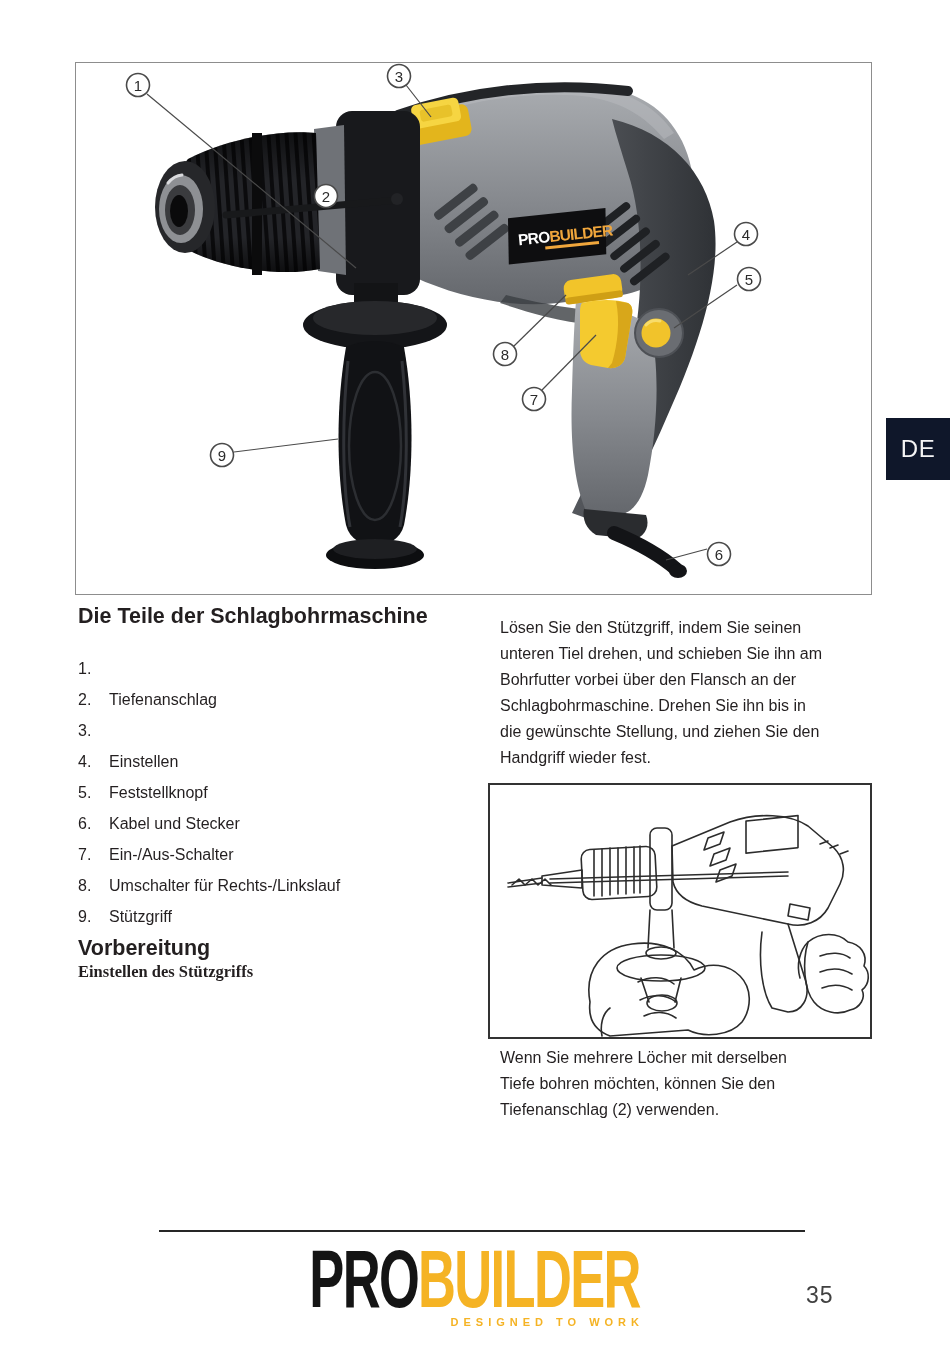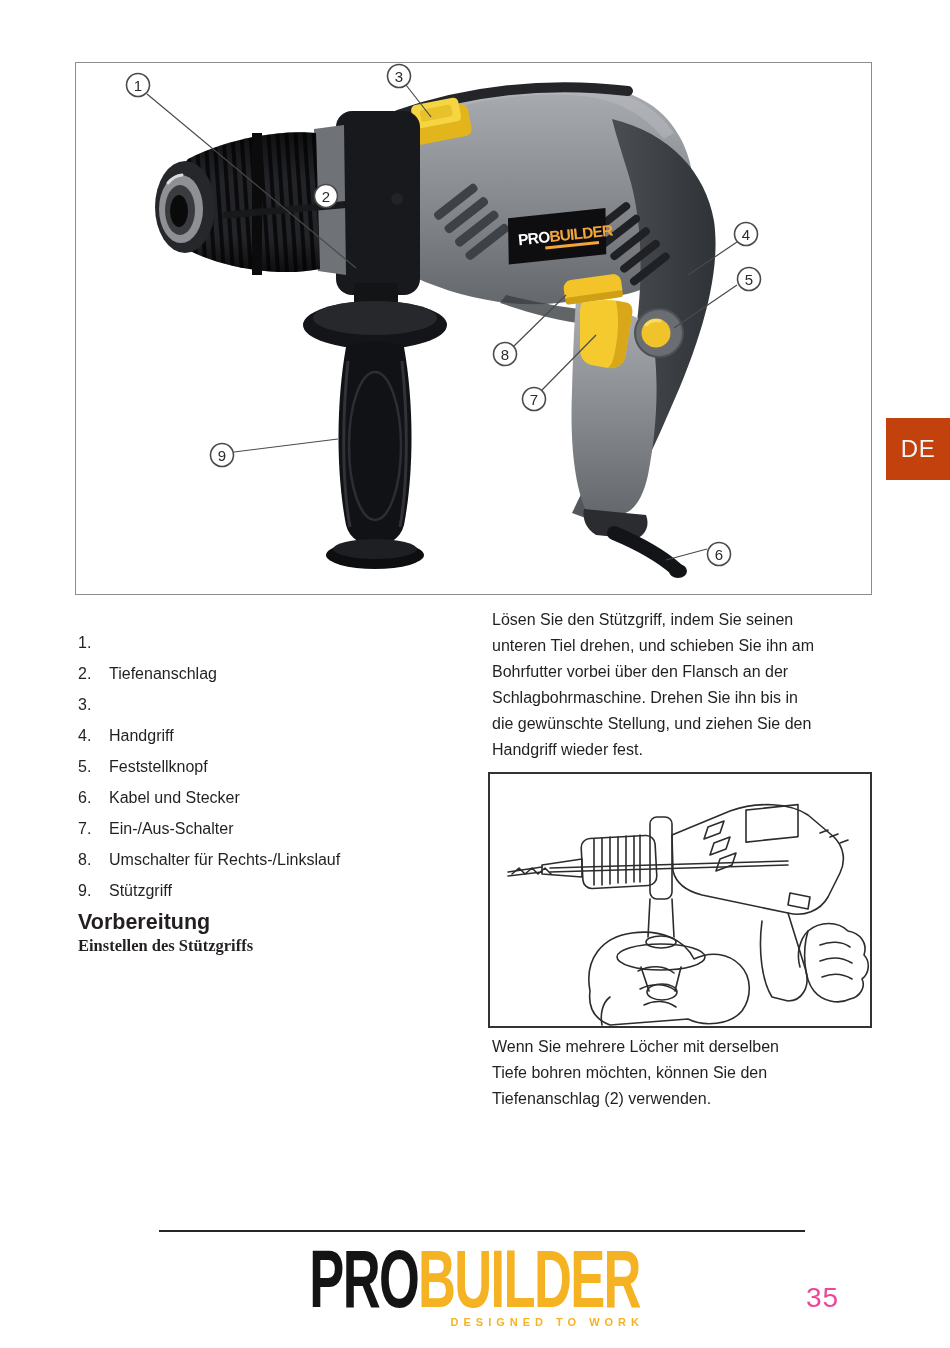--- a/index.html
+++ b/index.html
@@ -4,51 +4,51 @@
 <style>
   html,body{margin:0;padding:0;background:#ffffff;}
   body{font-family:"Liberation Sans",sans-serif;color:#231f20;}
   .page{position:relative;width:950px;height:1348px;background:#fff;overflow:hidden;}
 
   
   .figure-main{position:absolute;left:75px;top:62px;width:795px;height:531px;border:1px solid #8d8d8d;background:#fff;}
   .figure-main svg{display:block;width:100%;height:100%;}
 
   
-  .lang-tab{position:absolute;left:886px;top:418px;width:64px;height:62px;background:#c2410c;
+  .lang-tab{position:absolute;left:886px;top:418px;width:64px;height:62px;background:#0f172a;
             display:flex;align-items:center;justify-content:center;color:#f5f5f5;font-size:24px;letter-spacing:.5px;}
 
   
   .col{position:absolute;top:603px;font-size:16px;line-height:26px;}
   .col-left{left:78px;width:396px;}
   .col-right{left:488px;width:392px;}
   h1.sec{font-size:21.5px;line-height:26px;font-weight:700;margin:0;}
   h2.sub{font-size:16.5px;line-height:21px;font-weight:700;margin:0;font-family:Liberation Serif, serif;}
-  .lines{white-space:pre-line;margin:4px;}
+  .lines{white-space:pre-line;margin:12px;}
   ol.parts{list-style:none;margin:27px 0 0 0;padding:0;}
   ol.parts li{display:flex;margin:0 0 5px 0;}
   ol.parts .num{width:31px;flex:0 0 31px;}
   .mt-prep{margin-top:26px;}
   .mt-sub{margin-top:24px;}
   .mt-para{margin-top:6px;}
   .figure-depth{margin-top:9px;width:380px;height:252px;border:2px solid #333;background:#fff;}
   .figure-depth svg{display:block;width:100%;height:100%;}
   .mt-depth-title{margin-top:13px;}
   .mt-para2{margin-top:9px;}
 
   
   .footer-rule{position:absolute;left:159px;top:1230px;width:646px;height:2px;background:#262626;}
   .footer-logo{position:absolute;left:0;top:1238px;width:950px;text-align:center;}
   .logo-text{display:inline-block;font-weight:700;font-size:64px;line-height:64px;letter-spacing:-2px;
              transform:scale(.82,1.28);transform-origin:center top;white-space:nowrap;}
   .logo-text .pro{color:#141414;}
   .logo-text .builder{color:#f5b324;}
   .logo-tagline{width:340px;margin:14px auto 0;text-align:right;color:#f5b324;font-weight:700;
                 font-size:11px;letter-spacing:5px;padding-right:2px;}
-  .page-number{position:absolute;left:806px;top:1282px;font-size:28px;color:#ec4899;letter-spacing:1px;}
+  .page-number{position:absolute;left:806px;top:1282px;font-size:23px;color:#404040;letter-spacing:1px;}
 </style>
 </head>
 <body>
 
 <div class="page">
 
   <div class="figure-main">
     <svg viewBox="0 0 795 531">
       <defs>
         <linearGradient id="bodyGrad" x1="0" y1="0" x2="0" y2="1">
@@ -217,38 +217,39 @@
         </g>
       </g>
     </svg>
   </div>
 
   <div class="lang-tab">
     <span>DE</span>
   </div>
 
   <div class="col col-left">
+    <h1 class="sec">Die Teile der Schlagbohrmaschine</h1>
     <ol class="parts">
 
         <li class="part-item">
           <span class="num">1.</span>
         </li>
 
         <li class="part-item">
           <span class="num">2.</span>
           <span class="lbl">Tiefenanschlag</span>
         </li>
 
         <li class="part-item">
           <span class="num">3.</span>
         </li>
 
         <li class="part-item">
           <span class="num">4.</span>
-          <span class="lbl">Handgriff</span>
+          <span class="lbl">Einstellen</span>
         </li>
 
         <li class="part-item">
           <span class="num">5.</span>
           <span class="lbl">Feststellknopf</span>
         </li>
 
         <li class="part-item">
           <span class="num">6.</span>
           <span class="lbl">Kabel und Stecker</span>

